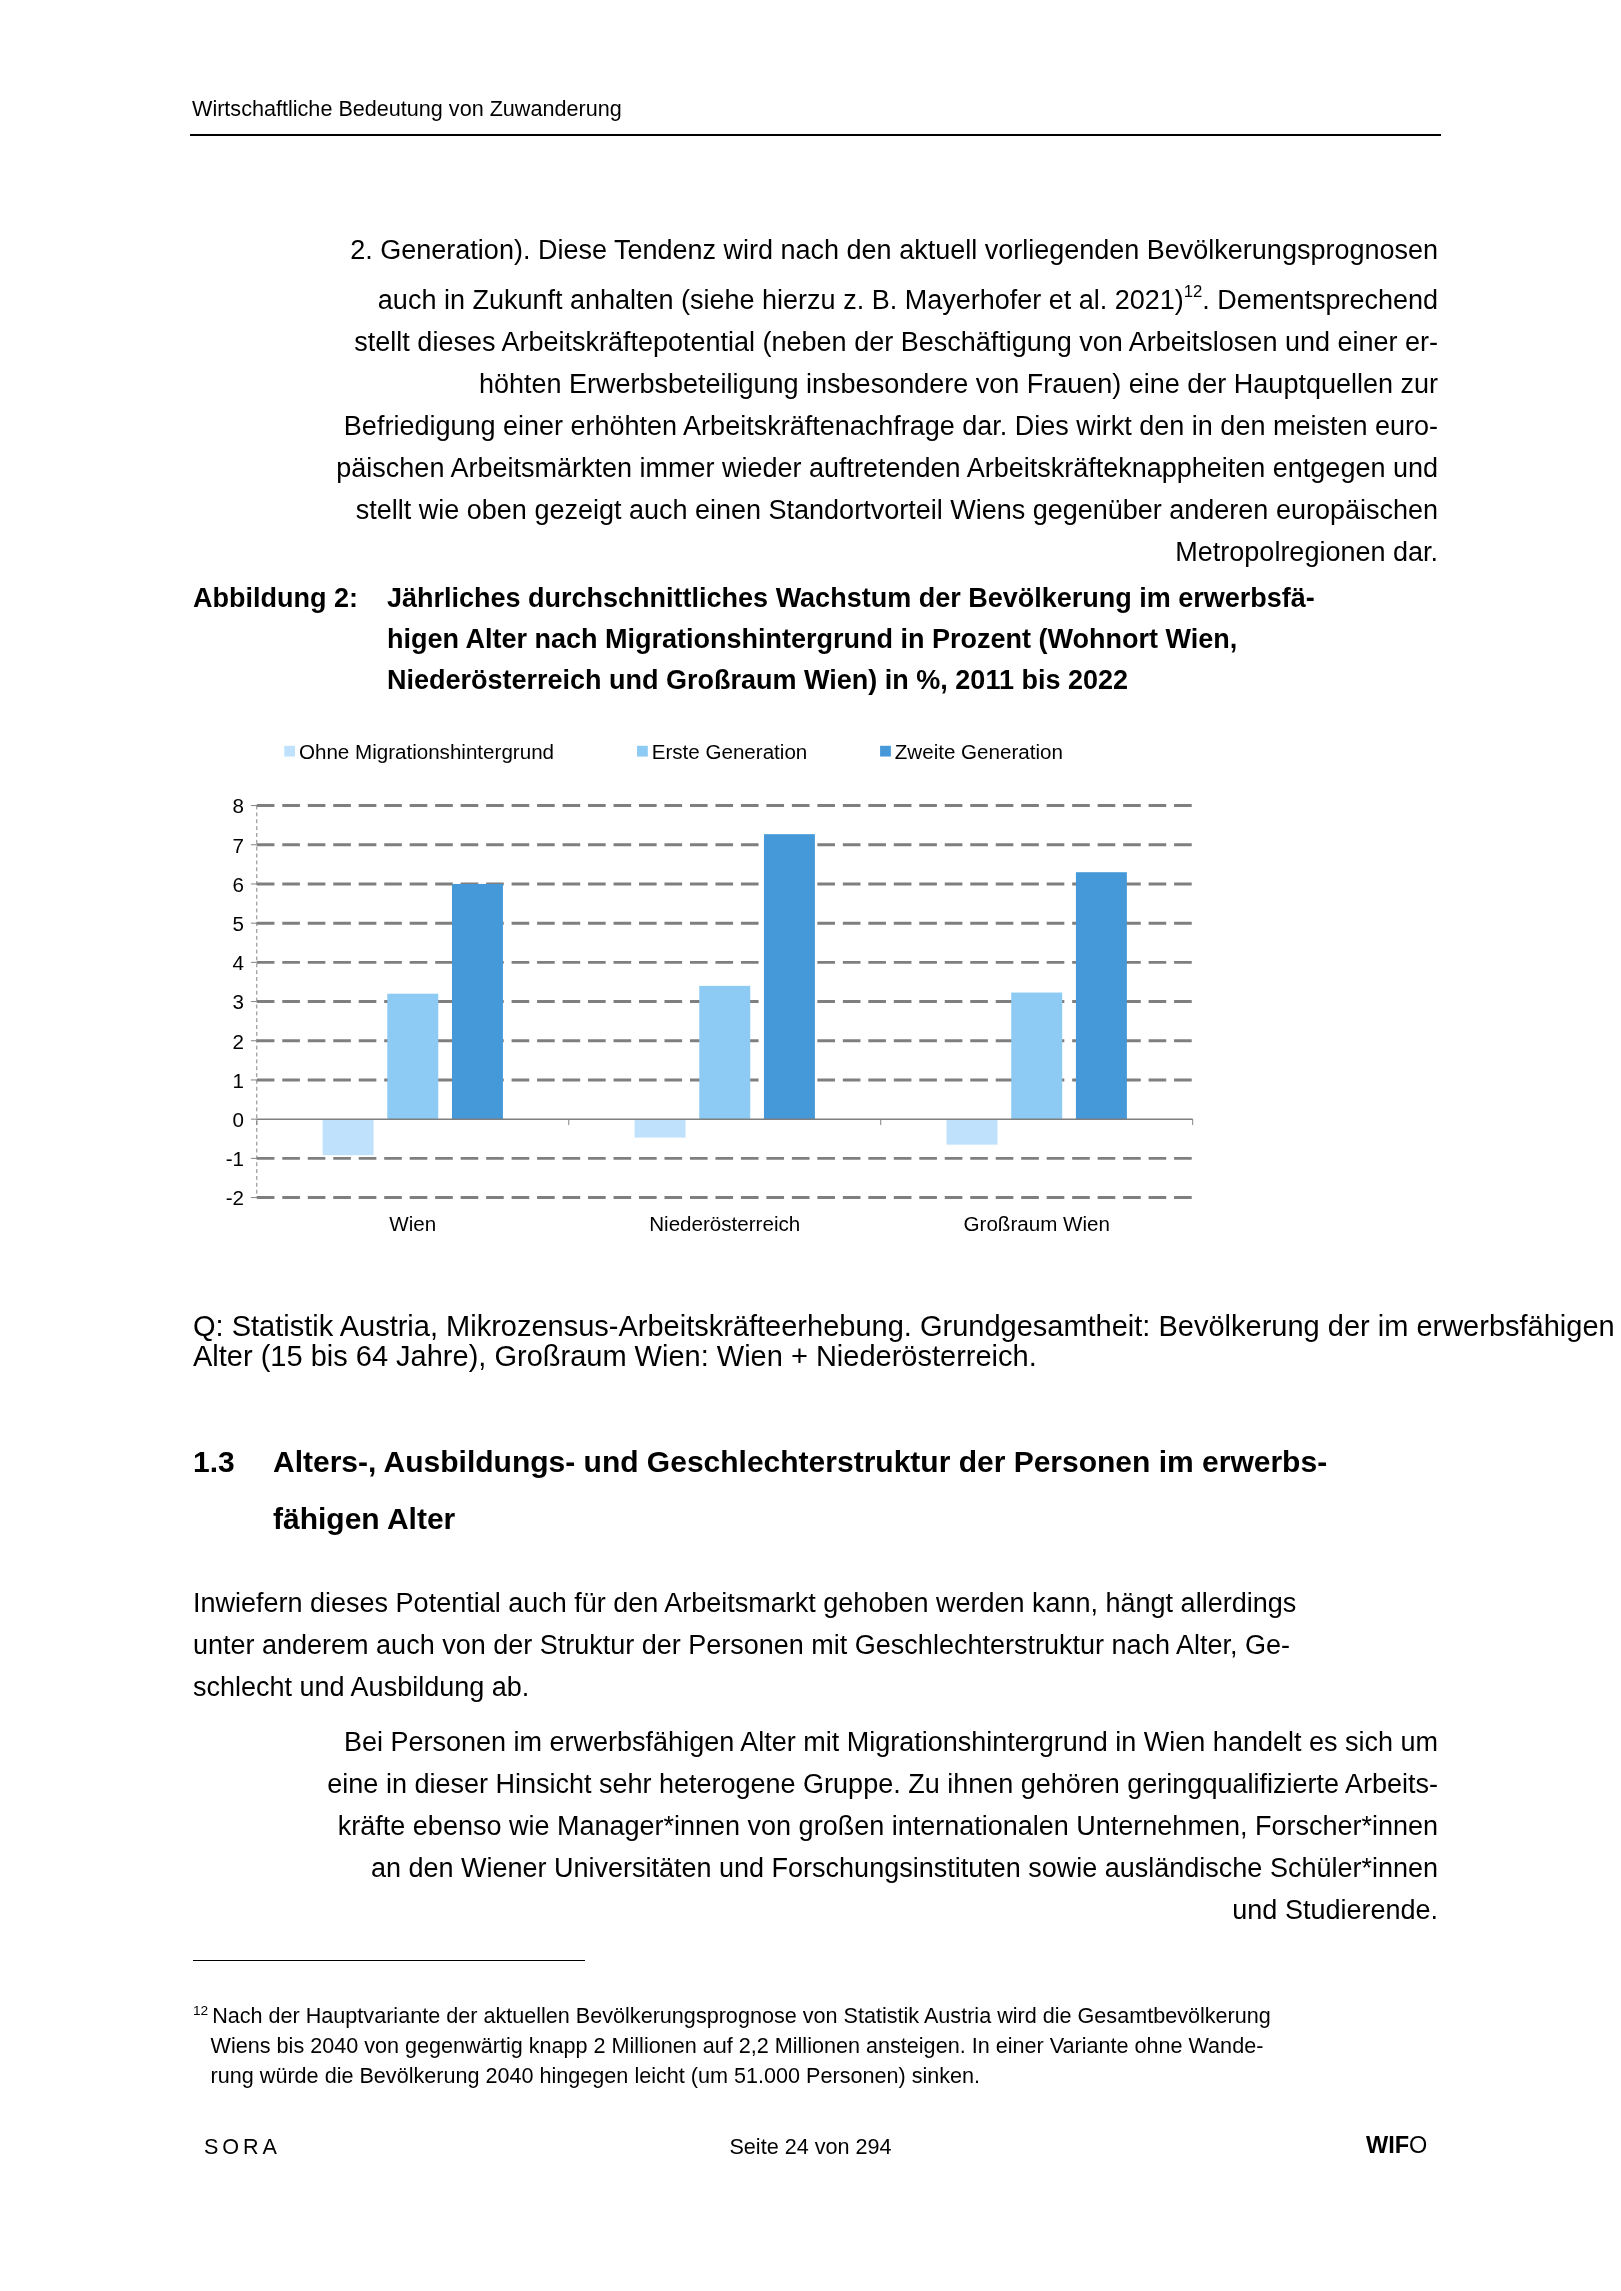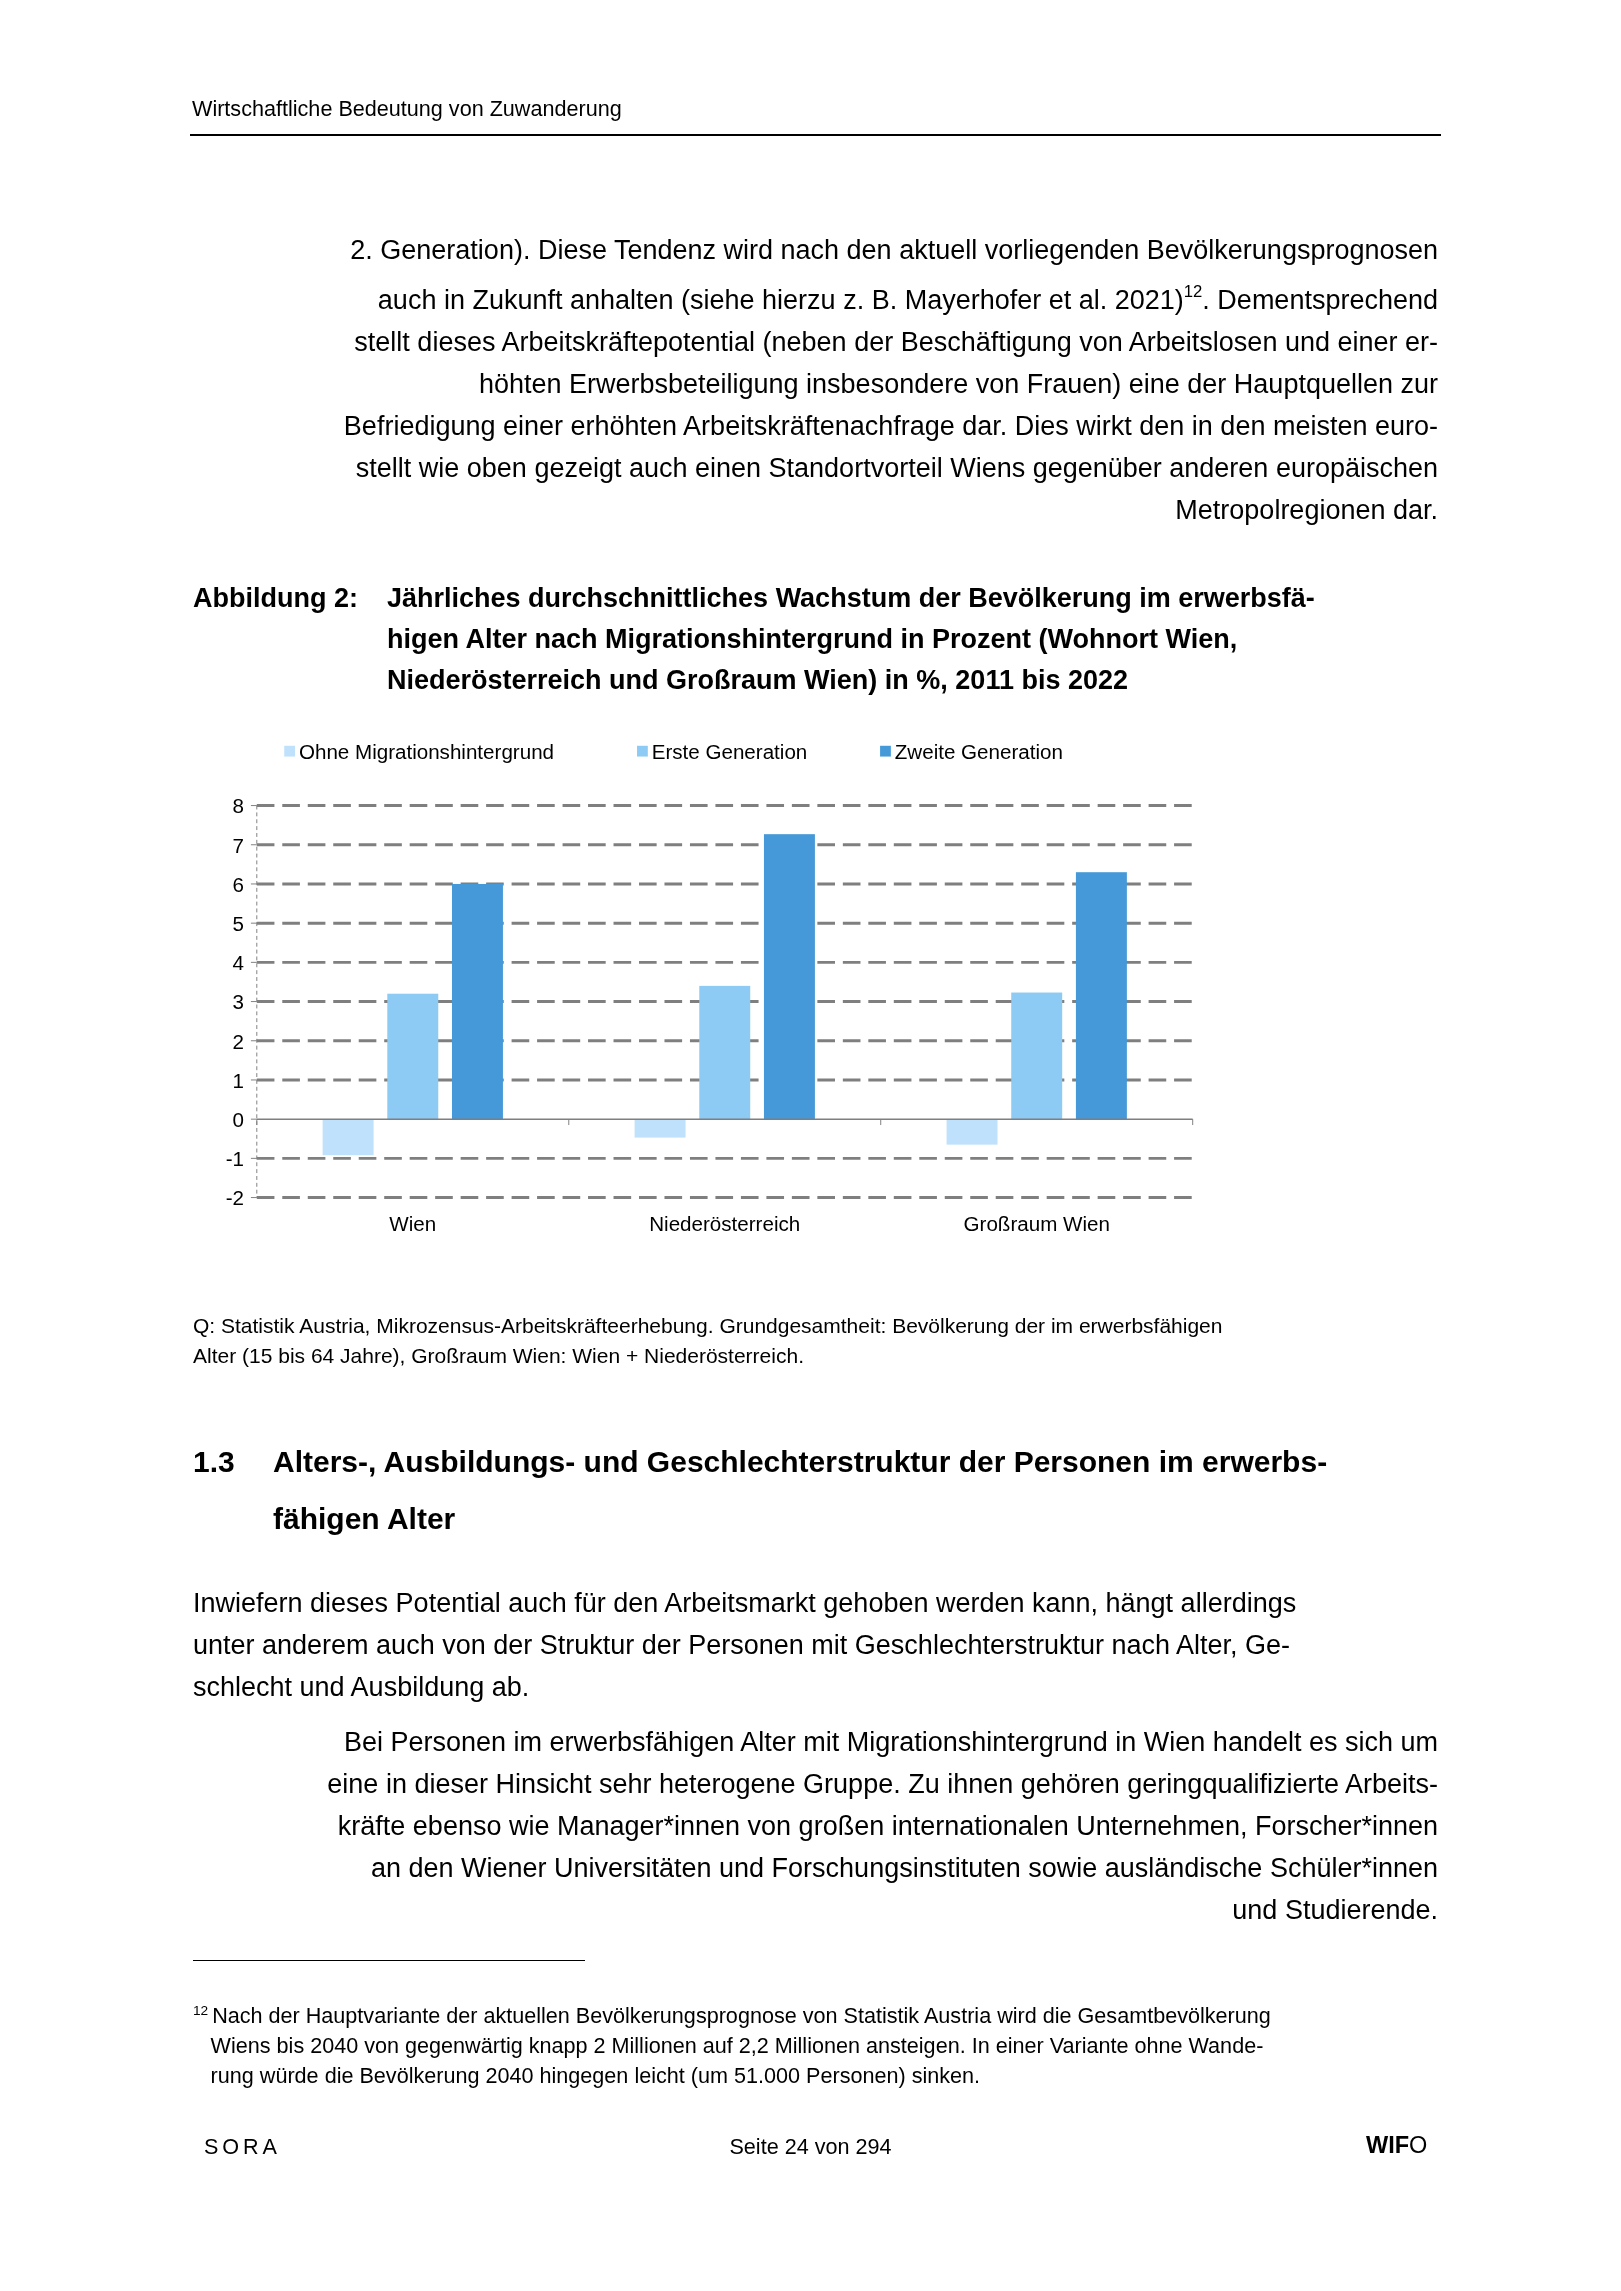--- a/index.html
+++ b/index.html
@@ -6,21 +6,21 @@
   body { width: 1621px; height: 2292px; position: relative; font-family: "Liberation Sans", sans-serif; color: #000; overflow: hidden; }
   .abs { position: absolute; }
   .running-head { left: 192px; top: 96px; font-size: 21.6px; }
   .head-rule { left: 190px; top: 134px; width: 1251px; height: 0; border-top: 2px solid #000; }
   .para { left: 193px; width: 1245px; font-size: 27px; line-height: 42px; }
   .para .line { display: block; white-space: nowrap; }
   .fig-caption { left: 193px; top: 578px; font-size: 27px; font-weight: bold; line-height: 41px; }
   .fig-caption .label { position: absolute; left: 0; top: 0; white-space: nowrap; }
   .fig-caption .line { position: absolute; left: 194px; white-space: nowrap; }
   .chart-wrap { left: 0; top: 0; width: 1621px; height: 1274px; }
-  .source { left: 193px; top: 1311px; font-size: 21px; line-height: 30px; }
+  .source { left: 193px; top: 1311px; font-size: 29px; line-height: 30px; }
   .source .line { display: block; white-space: nowrap; }
   .section-head { left: 193px; top: 1433px; font-size: 30px; font-weight: bold; line-height: 57px; }
   .section-head .num { position: absolute; left: 0; top: 0; }
   .section-head .line { position: absolute; left: 80px; white-space: nowrap; }
   .fn-rule { left: 193px; top: 1960px; width: 392px; border-top: 1.5px solid #000; }
   .footnote { left: 193px; top: 1996px; font-size: 21.6px; line-height: 30px; }
   .footnote .line { display: block; white-space: nowrap; }
   .footnote .line.indent { padding-left: 17.6px; }
   .footnote sup { font-size: 13.7px; vertical-align: 7.8px; margin-right: 3.9px; }
   .para sup { font-size: 16.7px; vertical-align: 11.8px; }
@@ -35,20 +35,21 @@
 
 <div class="abs running-head">Wirtschaftliche Bedeutung von Zuwanderung</div>
 <div class="abs head-rule"></div>
 
 <div class="abs para" style="top:229px;text-align:right;">
   <span class="line">2. Generation). Diese Tendenz wird nach den aktuell vorliegenden Bevölkerungsprognosen</span>
   <span class="line"><span>auch in Zukunft anhalten (siehe hierzu z. B. Mayerhofer et al. 2021)</span><sup>12</sup><span>. Dementsprechend</span></span>
   <span class="line">stellt dieses Arbeitskräftepotential (neben der Beschäftigung von Arbeitslosen und einer er-</span>
   <span class="line">höhten Erwerbsbeteiligung insbesondere von Frauen) eine der Hauptquellen zur</span>
   <span class="line">Befriedigung einer erhöhten Arbeitskräftenachfrage dar. Dies wirkt den in den meisten euro-</span>
+  <span class="line">päischen Arbeitsmärkten immer wieder auftretenden Arbeitskräfteknappheiten entgegen und</span>
   <span class="line">stellt wie oben gezeigt auch einen Standortvorteil Wiens gegenüber anderen europäischen</span>
   <span class="line">Metropolregionen dar.</span>
 </div>
 
 <div class="abs fig-caption">
   <span class="label">Abbildung 2:</span>
   <span class="line" style="top:0;">Jährliches durchschnittliches Wachstum der Bevölkerung im erwerbsfä-</span>
   <span class="line" style="top:41px;">higen Alter nach Migrationshintergrund in Prozent (Wohnort Wien,</span>
   <span class="line" style="top:82px;">Niederösterreich und Großraum Wien) in %, 2011 bis 2022</span>
 </div>

